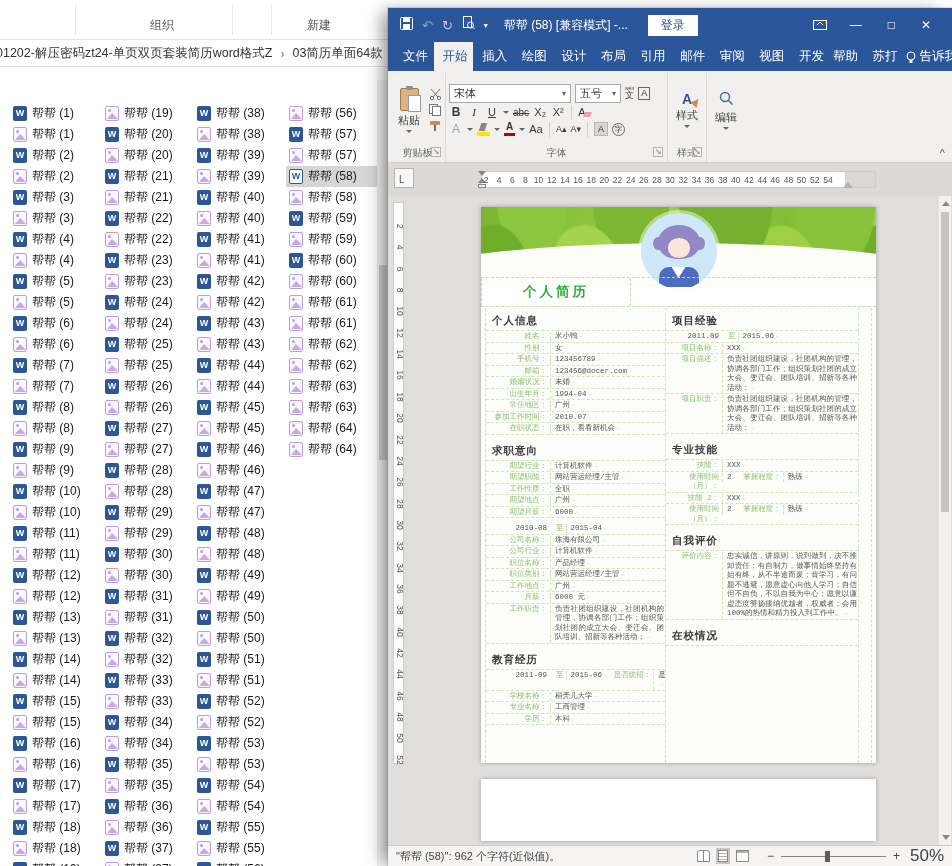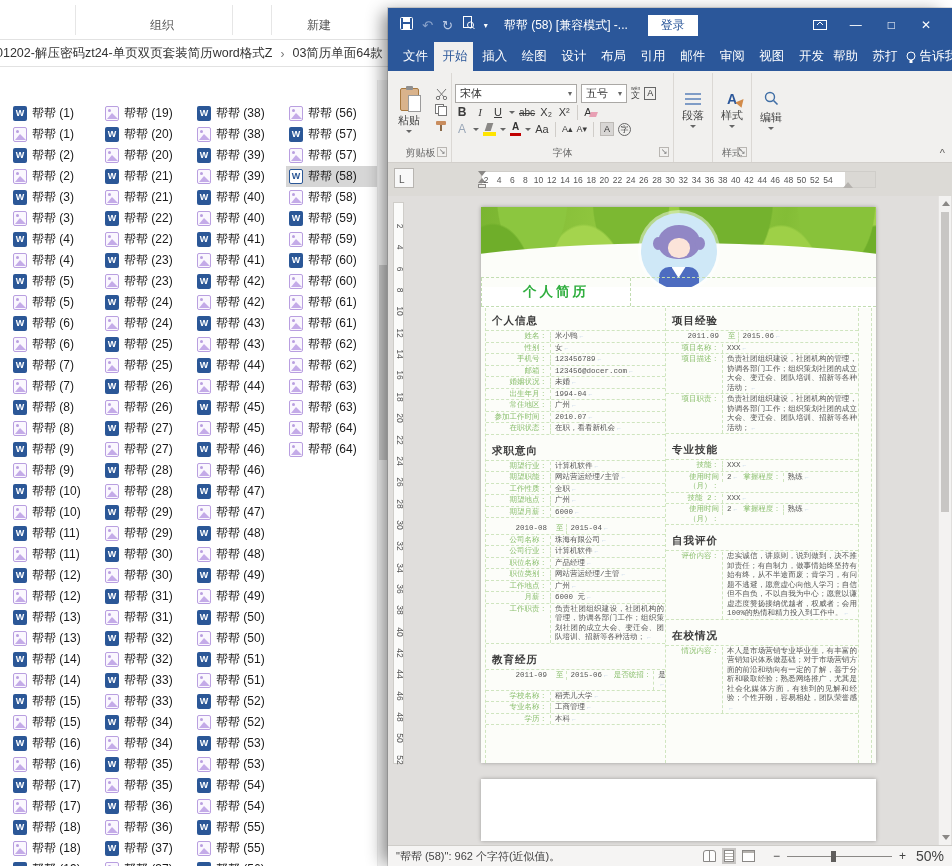--- a/index.html
+++ b/index.html
@@ -53,21 +53,21 @@
 
   
   .w-ribbon{height:92px;background:#f1f0ee;border-bottom:1px solid #d2cfcb;display:flex;align-items:stretch;padding:2px 0 0 2px;position:relative;}
   .rgroup{display:flex;flex-direction:column;border-right:1px solid #dbd8d4;padding:1px 3px 0 3px;}
   .rg-content{flex:1;display:flex;align-items:center;}
   .rg-label{height:16px;font-size:10px;color:#666;text-align:center;position:relative;line-height:14px;}
   .launcher{position:absolute;right:1px;top:1px;font-size:8px;color:#777;border:1px solid #b9b6b2;width:10px;height:10px;line-height:8px;}
   .bigbtn{display:flex;flex-direction:column;align-items:center;justify-content:center;gap:2px;padding:1px 5px;font-size:11px;color:#444;}
   .caret-dn{width:0;height:0;border-left:3px solid transparent;border-right:3px solid transparent;border-top:3px solid #666;}
   
-  .g-clip .rg-content{gap:10px;}
+  .g-clip .rg-content{gap:4px;}
   .paste-ico{width:19px;height:23px;background:#d9b38c;border:1px solid #a8793f;border-radius:2px;position:relative;}
   .paste-ico::before{content:"";position:absolute;top:-3px;left:5px;width:7px;height:4px;background:#8f8f8f;border-radius:1px;}
   .paste-ico::after{content:"";position:absolute;right:-3px;bottom:-2px;width:11px;height:15px;background:#fff;border:1px solid #9b9b9b;}
   .clip-mini{display:flex;flex-direction:column;gap:4px;}
   .clip-mini svg{display:block;}
   
   .g-font .rg-content{flex-direction:column;align-items:flex-start;justify-content:center;gap:2px;}
   .fontrow{display:flex;align-items:center;gap:4px;}
   .combo{display:flex;align-items:center;justify-content:space-between;background:#fff;border:1px solid #aaa8a5;font-size:11px;color:#333;padding:0 4px;height:19px;}
   .combo .cc{font-size:8px;color:#666;margin-left:6px;}
@@ -131,21 +131,21 @@
   .vmbtn{padding:2px;margin:0 2px;display:flex;align-items:center;}
   .vmbtn.active{background:#c8c6c4;}
   .vm{width:13px;height:12px;border:1px solid #8a8886;background:#fdfdfd;}
   .vm.read{background:linear-gradient(to right,#fdfdfd 46%,#8a8886 46% 54%,#fdfdfd 54%);border-radius:3px 3px 0 0;}
   .vm.print{width:10px;background:linear-gradient(#fff 0 2px,#b5b2ae 2px 3px,#fff 3px 5px,#b5b2ae 5px 6px,#fff 6px 8px,#b5b2ae 8px 9px,#fff 9px);}
   .vm.web{background:linear-gradient(#b5b2ae 0 2px,#fff 2px);}
   .zslider{display:flex;align-items:center;gap:7px;margin:0 10px 0 14px;}
   .ztrack{position:relative;width:105px;height:1px;background:#8a8886;}
   .zthumb{position:absolute;left:42%;top:-5px;width:5px;height:11px;background:#605e5c;}
   .zsign{font-size:12px;color:#444;}
-  .zpct{font-size:14px;color:#444;min-width:28px;}
+  .zpct{font-size:17px;color:#444;min-width:28px;}
 
   
   .banner{position:relative;height:80px;overflow:hidden;
     background:
       radial-gradient(ellipse 70px 120px at 3% 110%,#6fae2a 58%,rgba(0,0,0,0) 60%),
       radial-gradient(ellipse 60px 115px at 13% -15%,#8cc63f 58%,rgba(0,0,0,0) 60%),
       radial-gradient(ellipse 75px 125px at 26% 115%,#a4d44d 58%,rgba(0,0,0,0) 60%),
       radial-gradient(ellipse 65px 115px at 38% -10%,#7cb832 58%,rgba(0,0,0,0) 60%),
       radial-gradient(ellipse 80px 130px at 62% -12%,#74b22e 58%,rgba(0,0,0,0) 60%),
       radial-gradient(ellipse 72px 120px at 76% 112%,#9ed047 58%,rgba(0,0,0,0) 60%),
@@ -866,30 +866,20 @@
             <span class="shadeA">A</span>
             <span class="encl">字</span>
           </div>
         </div>
         <div class="rg-label">
           <span>字体</span>
           <span class="launcher">↘</span>
         </div>
       </div>
 
-      <div class="rgroup">
-        <div class="rg-content">
-          <div class="bigbtn">
-            <span class="para-ico"></span>
-            <span>段落</span>
-            <span class="caret-dn"></span>
-          </div>
-        </div>
-        <div class="rg-label"></div>
-      </div>
 
       <div class="rgroup">
         <div class="rg-content">
           <div class="bigbtn">
             <span class="styles-ico">A</span>
             <span>样式</span>
             <span class="caret-dn"></span>
           </div>
         </div>
         <div class="rg-label">
@@ -1166,24 +1156,20 @@
               </div>
               <div class="sec">
                 <div class="sec-h">自我评价</div>
                 <div class="rrow">
                   <span class="c-lab">评价内容：</span>
                   <span class="c-par">忠实诚信，讲原则，说到做到，决不推卸责任；有自制力，做事情始终坚持有始有终，从不半途而废；肯学习，有问题不逃避，愿意虚心向他人学习；自信但不自负，不以自我为中心；愿意以谦虚态度赞扬接纳优越者，权威者；会用100%的热情和精力投入到工作中。</span>
                 </div>
               </div>
               <div class="sec">
                 <div class="sec-h">在校情况</div>
-                <div class="rrow">
-                  <span class="c-lab">情况内容：</span>
-                  <span class="c-par">本人是市场营销专业毕业生，有丰富的营销知识体系做基础；对于市场营销方面的前沿和动向有一定的了解，善于分析和吸取经验；熟悉网络推广，尤其是社会化媒体方面，有独到的见解和经验；个性开朗，容易相处，团队荣誉感</span>
-                </div>
               </div>
             </div>
         </div>
       </div>
 
       <div class="page page2"></div>
 
       <div class="w-vscroll">
         <span class="vs-arrow vs-up"></span>
         <div class="vs-thumb"></div>

